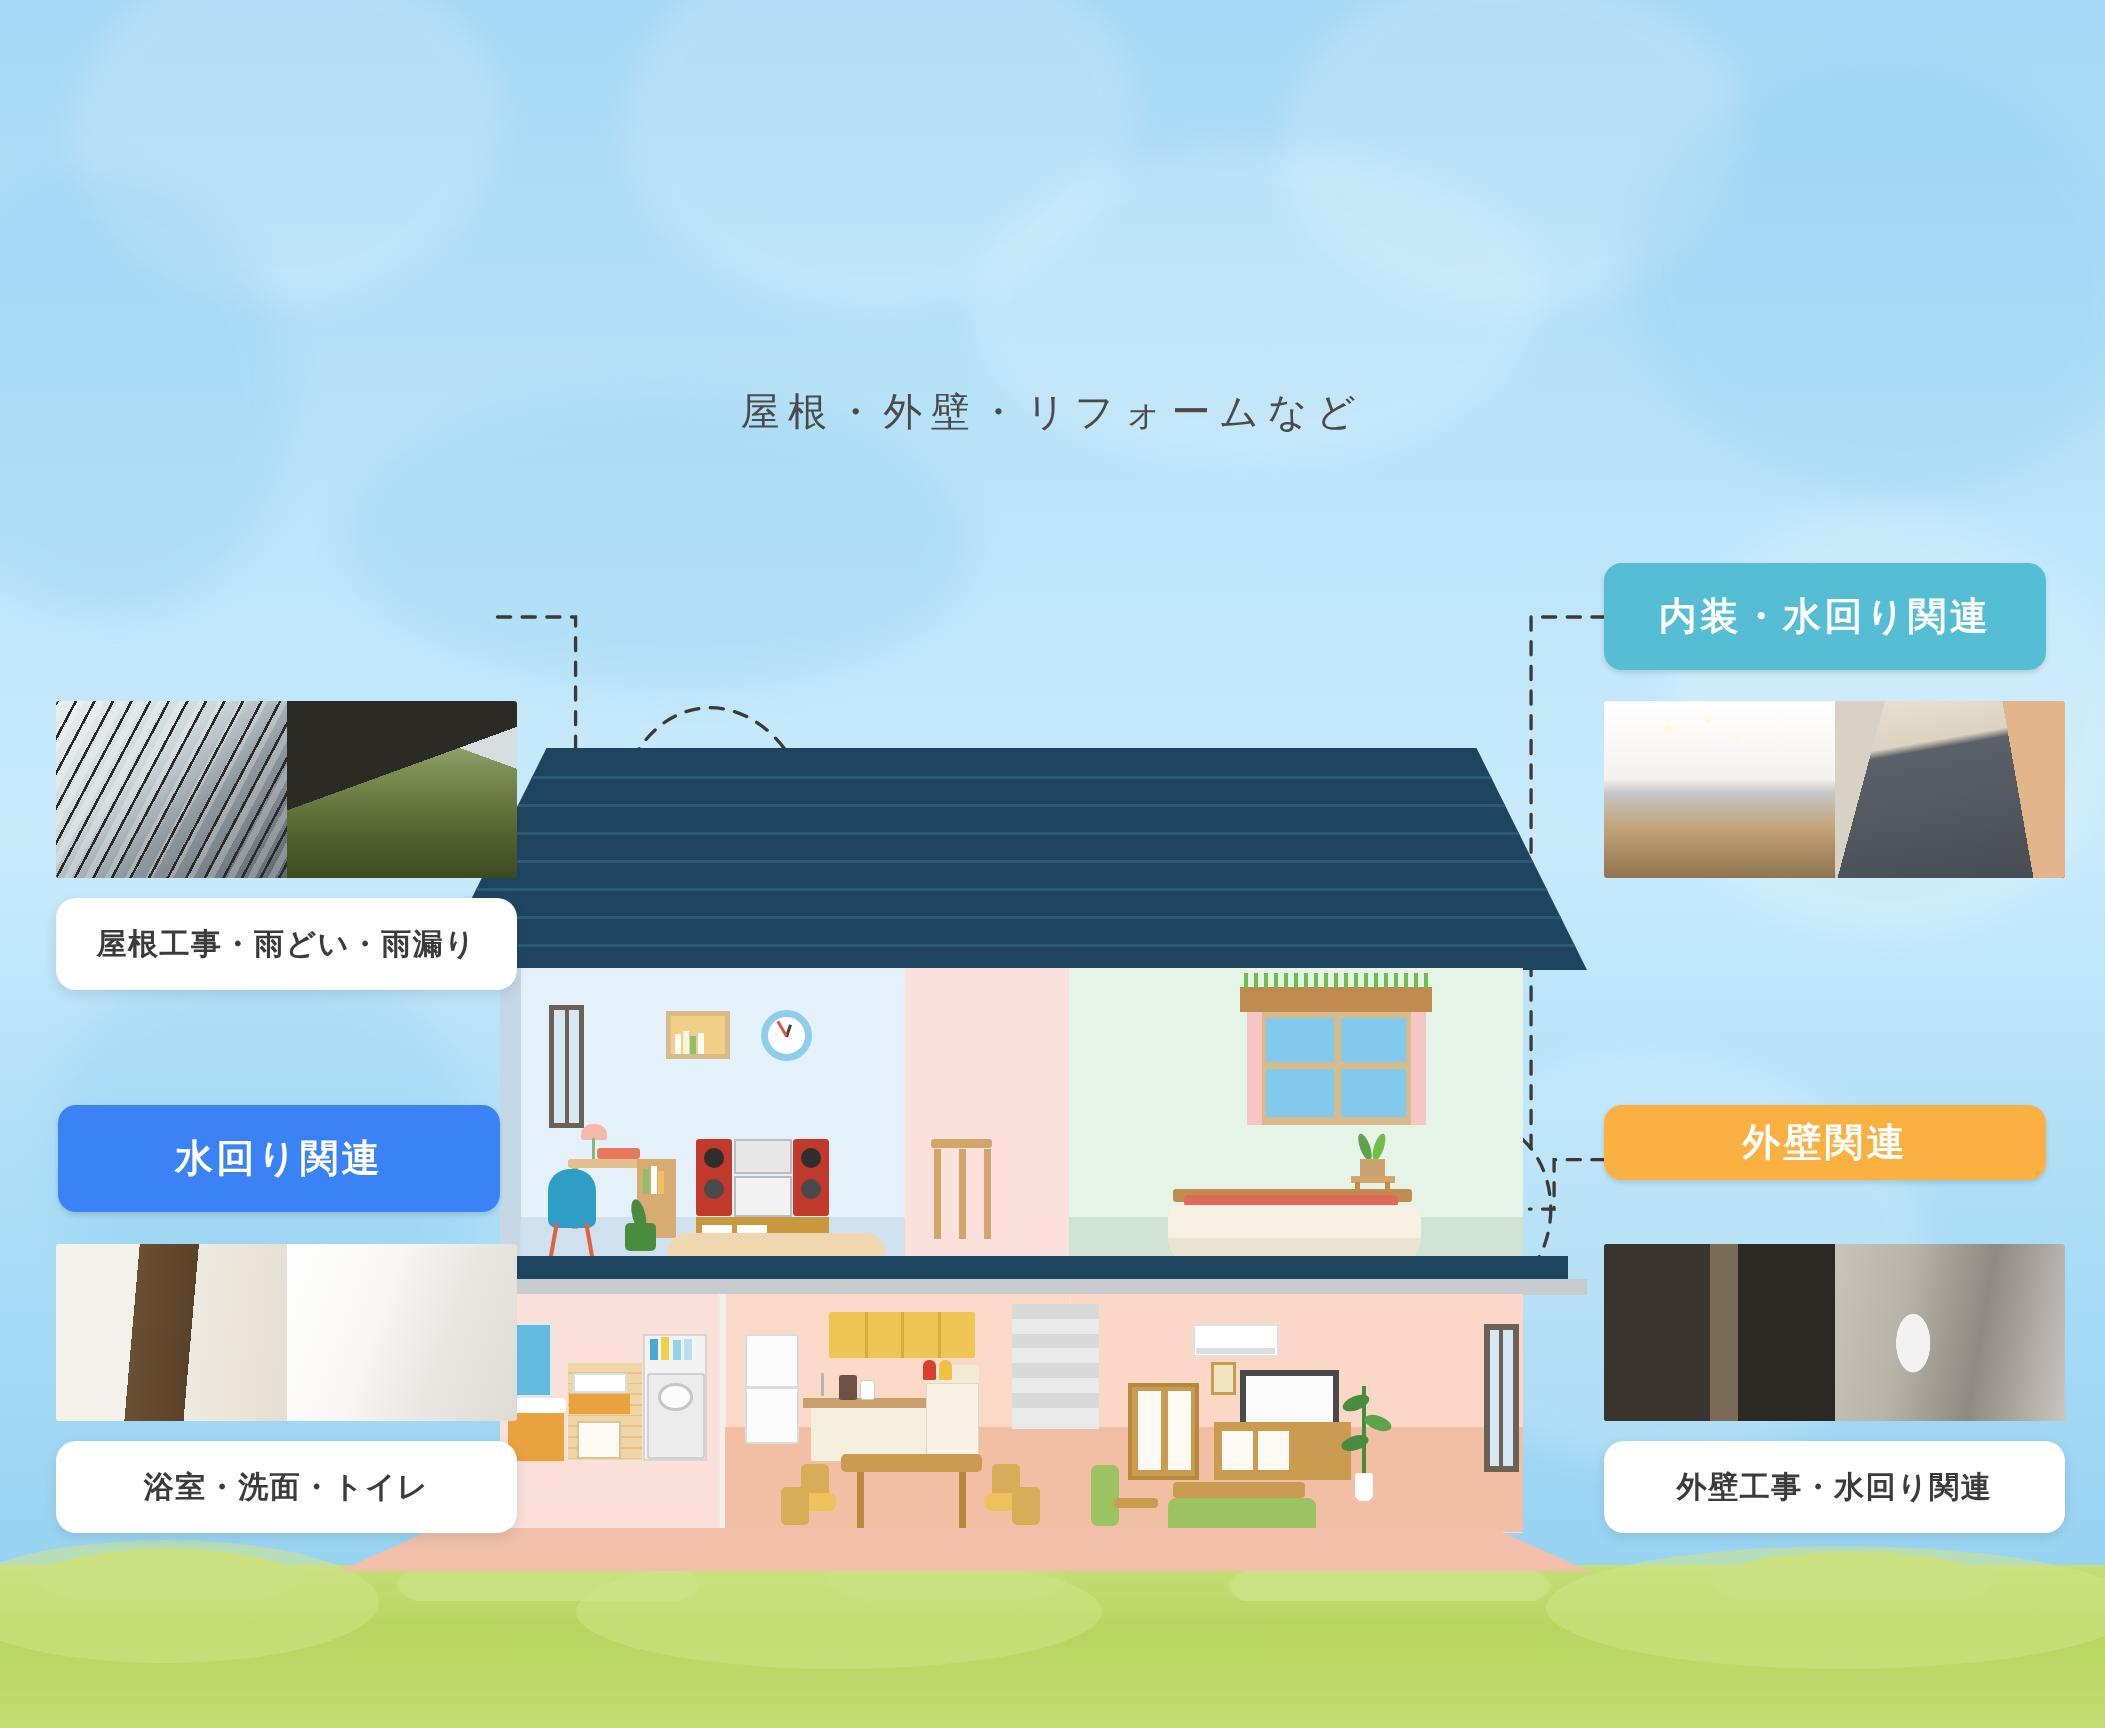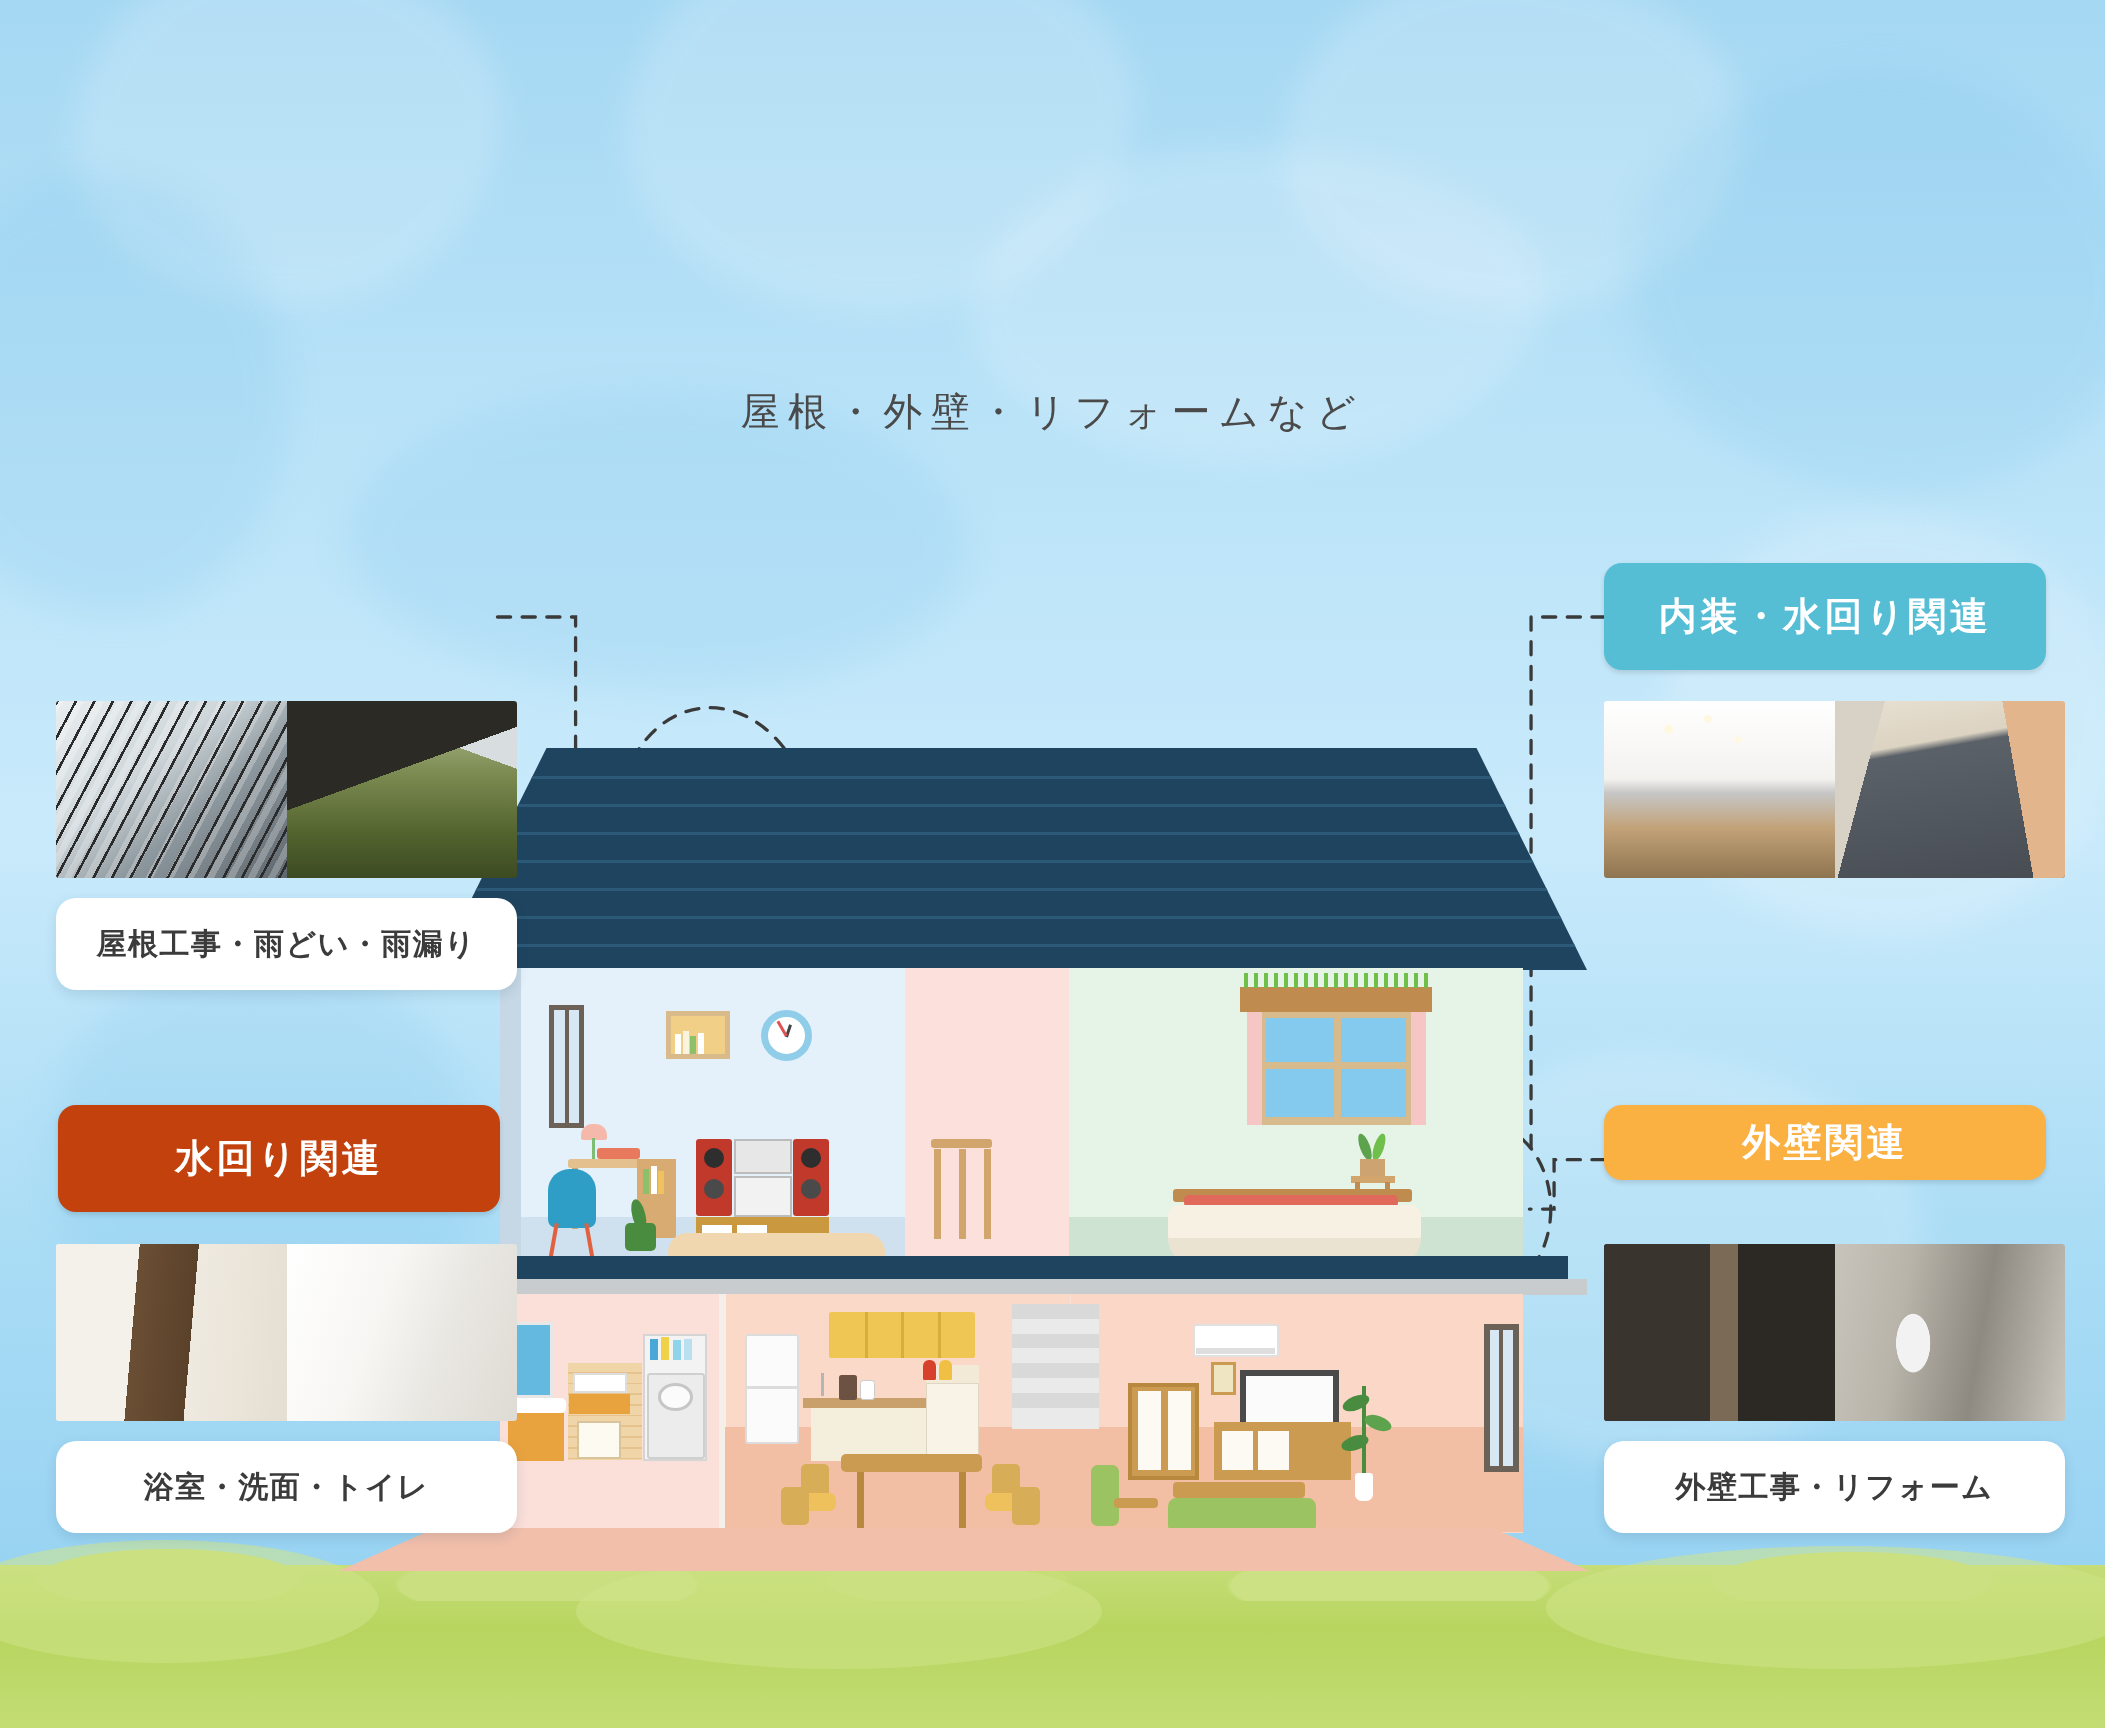--- a/index.html
+++ b/index.html
@@ -321,21 +321,21 @@
            radial-gradient(circle 7.4px at 28% 16%,#fff8e0 60%,transparent 62%),
            radial-gradient(circle 6.6px at 45% 10%,#fff8e0 60%,transparent 62%),
            radial-gradient(circle 5.8px at 58% 22%,#fff8e0 60%,transparent 62%),
            linear-gradient(180deg,#ffffff 0%,#f4f2ef 44%,#c6c6c6 52%,#c2a277 72%,#8e7450 100%);"></div>
     <div class="thumb" style="background:
            linear-gradient(105deg,#d8d2c6 0%,#d8d2c6 18%,transparent 18%),
            linear-gradient(260deg,#e3b58d 0%,#e3b58d 24%,transparent 24%),
            linear-gradient(170deg,#e8e0d2 0%,#dcd3c2 26%,#5b6168 30%,#464c52 100%);"></div>
   </div>
 
-  <div class="badge" style="left:58px;top:1105px;width:442px;height:107px;background:#c2410c;">
+  <div class="badge" style="left:58px;top:1105px;width:442px;height:107px;background:#3b82f6;">
     <span>水回り関連</span>
   </div>
   <div class="thumbs" style="left:56px;top:1244px;width:461px;height:177px;">
     <div class="thumb" style="background:
            linear-gradient(95deg,#f4f1ea 0%,#f4f1ea 34%,#6b4f35 34%,#5a4129 58%,#efeae0 58%,#e5ded2 100%),
            #f2efe8;"></div>
     <div class="thumb" style="background:linear-gradient(110deg,#ffffff 0%,#f7f6f3 40%,#e9e7e2 66%,#dedbd4 100%);"></div>
   </div>
   <div class="caption" style="left:56px;top:1441px;width:461px;height:92px;">
     <span>浴室・洗面・トイレ</span>
@@ -346,17 +346,17 @@
   </div>
   <div class="thumbs" style="left:1604px;top:1244px;width:461px;height:177px;">
     <div class="thumb" style="background:
            linear-gradient(90deg,#3a342e 0%,#3a342e 46%,#7b6a55 46%,#7b6a55 58%,#2c2823 58%,#2c2823 100%),
            #35302a;"></div>
     <div class="thumb" style="background:
            radial-gradient(ellipse 28px 48px at 34% 56%,#f2f2f2 60%,transparent 62%),
            linear-gradient(100deg,#c8c4bb 0%,#b9b4aa 30%,#8f8a81 62%,#cac6bd 100%);"></div>
   </div>
   <div class="caption" style="left:1604px;top:1441px;width:461px;height:92px;">
-    <span>外壁工事・リフォーム</span>
+    <span>外壁工事・水回り関連</span>
   </div>
 
 </div>
 
 
 </body></html>

